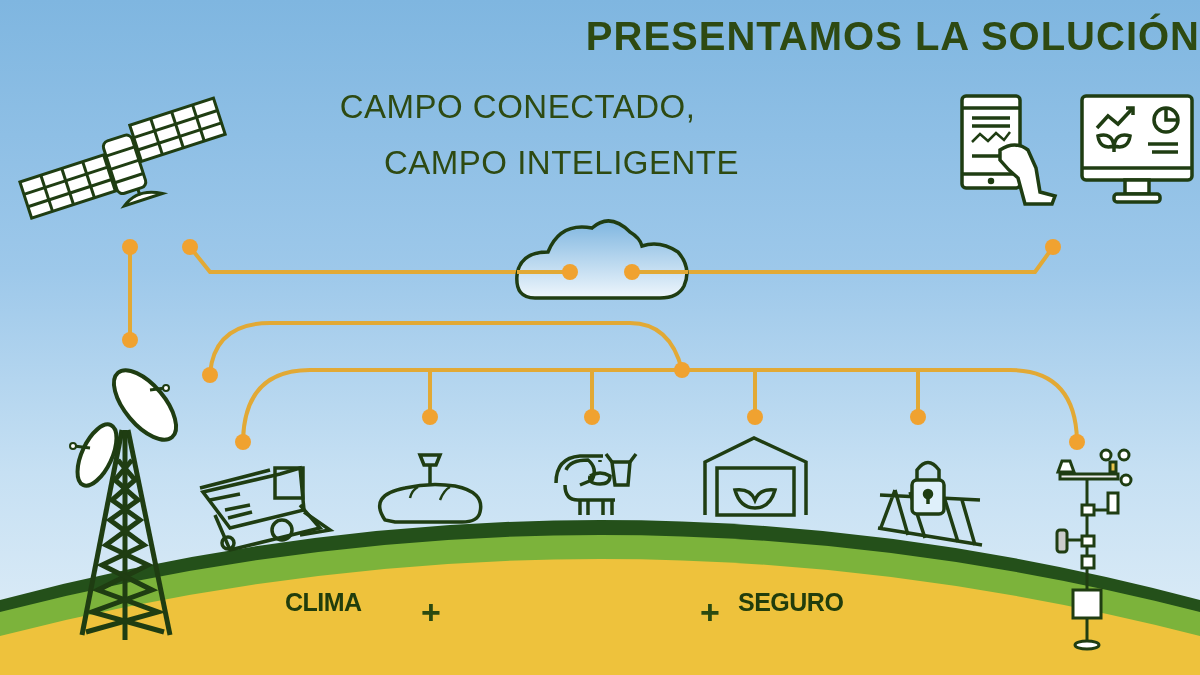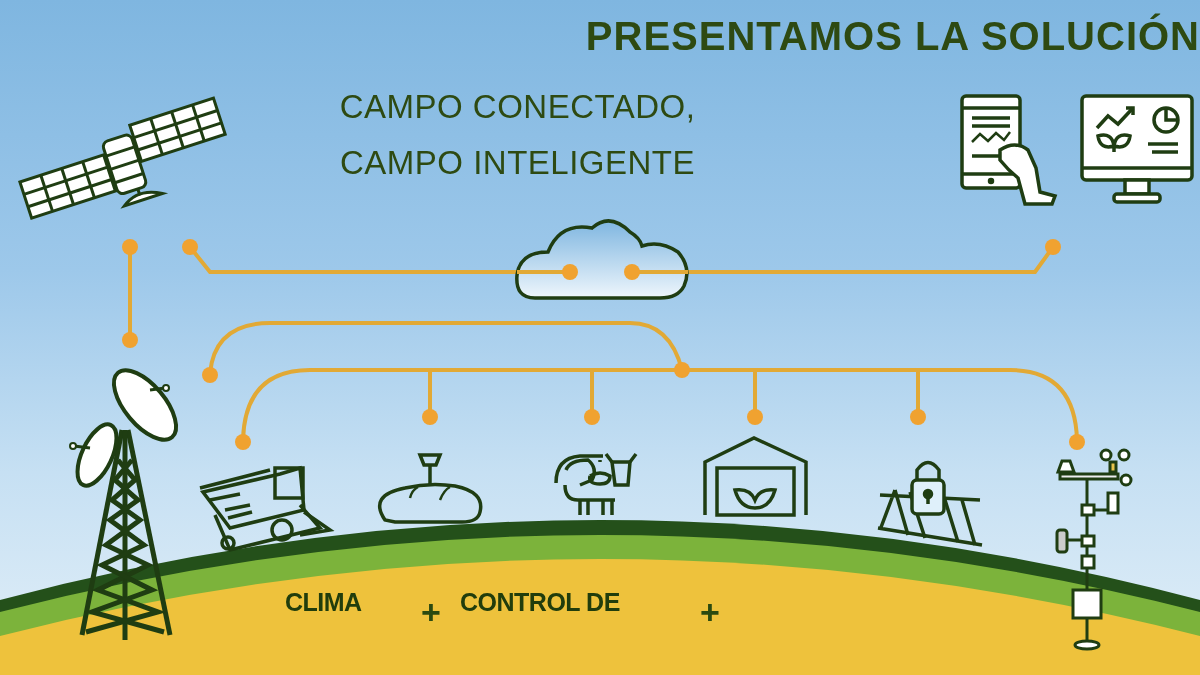--- a/index.html
+++ b/index.html
@@ -6,21 +6,21 @@
   body { width: 1200px; height: 675px; overflow: hidden; position: relative;
          font-family: "Liberation Sans", "DejaVu Sans", sans-serif; }
   .sky { position: absolute; left: 0; top: 0; width: 1200px; height: 675px;
          background: linear-gradient(180deg, #7fb6e0 0%, #9dc8ea 40%, #c6e0f3 70%, #e2eff8 100%); }
   svg.scene { position: absolute; left: 0; top: 0; }
   .title { position: absolute; left: 0; width: 1200px; top: 14px; text-align: right;
            font-size: 40px; font-weight: bold; color: #2e4a12; letter-spacing: 1px; }
   .subtitle { position: absolute; left: 0; width: 1035px; text-align: center;
               font-size: 33px; color: #2e4a12; letter-spacing: 0.5px; }
   .sub1 { top: 88px; }
-  .sub2 { top: 144px; }
+  .sub2 { top: 144px; padding-left: 44px; }
   .label { position: absolute; font-size: 25px; font-weight: bold; color: #213d0c;
            text-align: left; line-height: 34px; letter-spacing: -0.5px; }
   .plus { position: absolute; font-size: 34px; font-weight: bold; color: #2b4a10; }
 </style>
 </head>
 <body>
 
 <div class="sky"></div>
 
 <svg class="scene" width="1200" height="675" viewBox="0 0 1200 675">
@@ -208,17 +208,17 @@
 
 <div class="title">PRESENTAMOS LA SOLUCIÓN</div>
 <div class="subtitle sub1">CAMPO CONECTADO,</div>
 <div class="subtitle sub2">CAMPO INTELIGENTE</div>
 
 <div class="label" style="left:285px; top:585px; width:110px;">
   <div>CLIMA</div>
 </div>
 <div class="plus" style="left:421px; top:593px;">+</div>
 <div class="label" style="left:460px; top:585px; width:210px;">
-  <div>CONTROL DE</div>
 </div>
 <div class="plus" style="left:700px; top:593px;">+</div>
 <div class="label" style="left:738px; top:585px; width:190px;">
+  <div>SEGURO</div>
 </div>
 
 </body></html>

